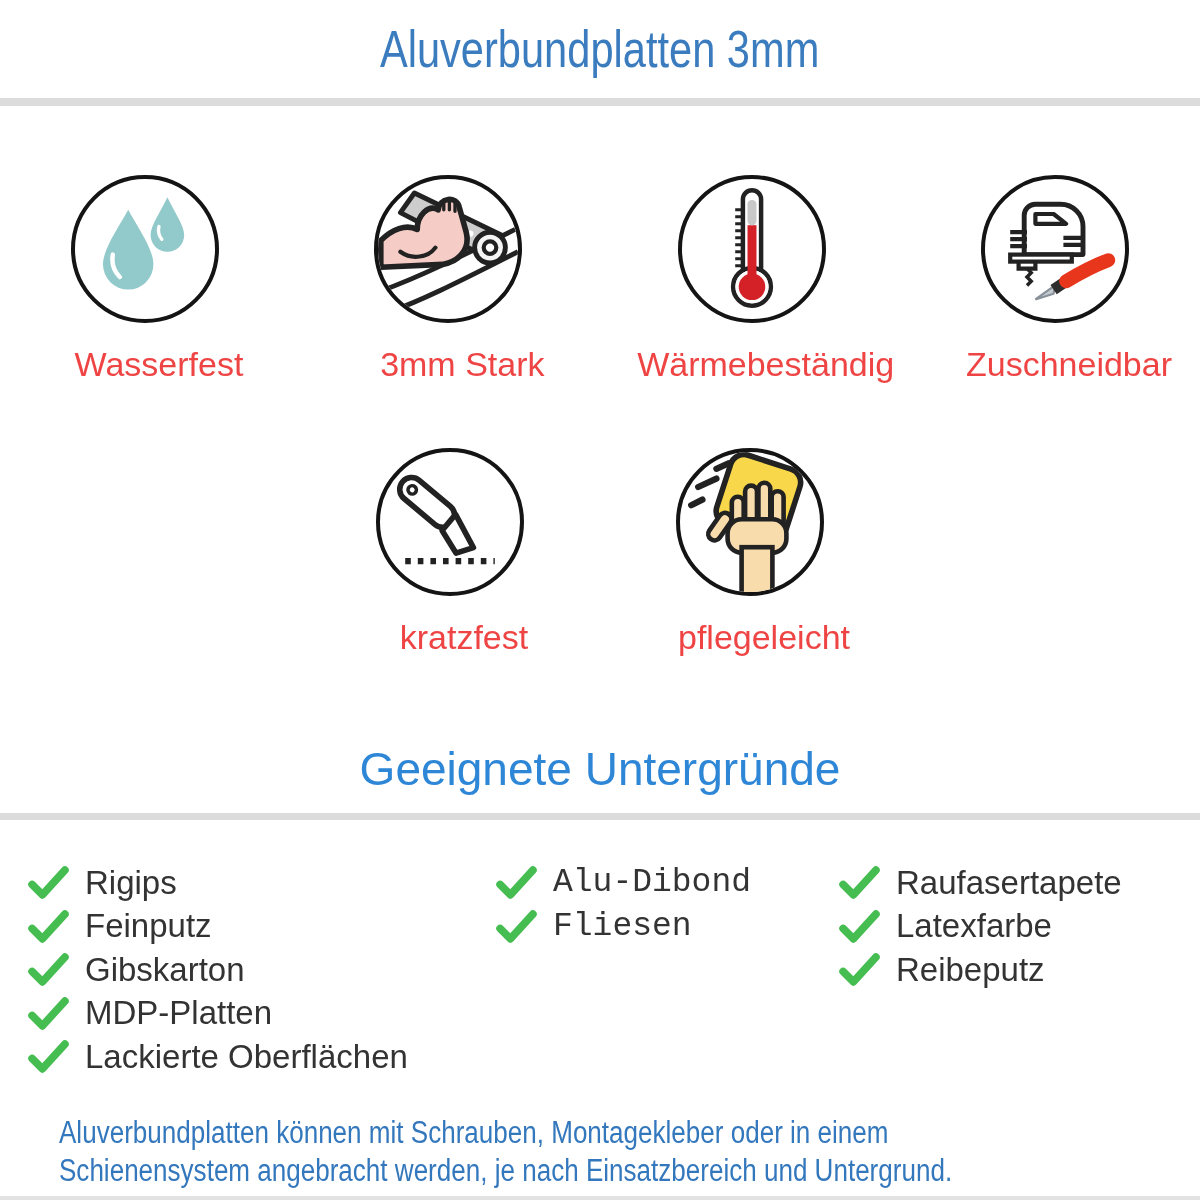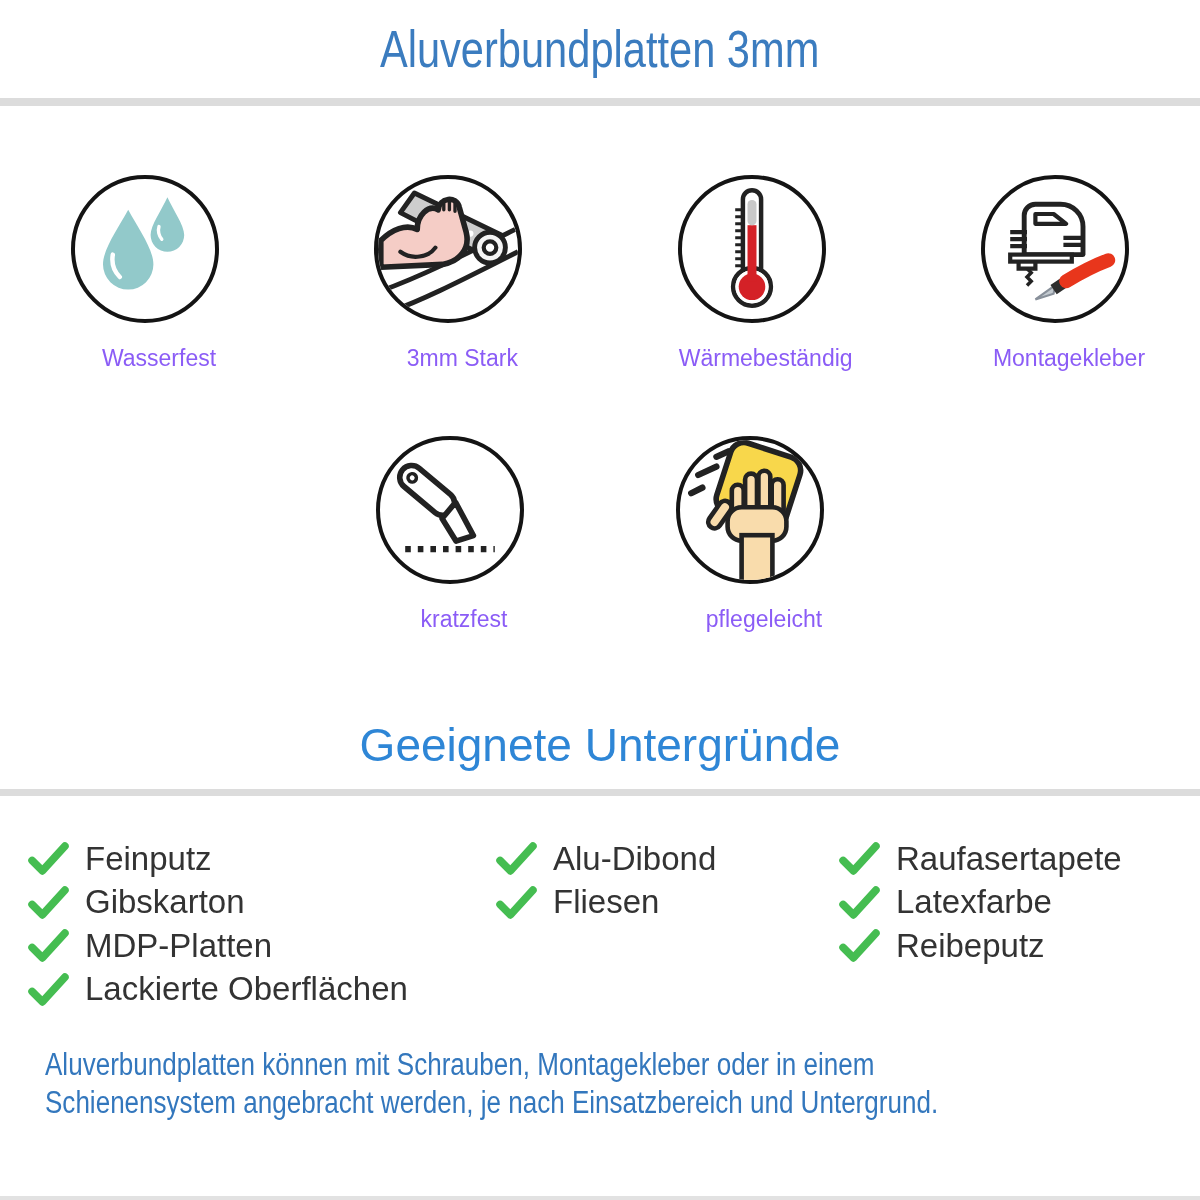--- a/index.html
+++ b/index.html
@@ -17,34 +17,34 @@
 
   
   .feature-row1 { display:flex; justify-content:space-between; padding:0 30px; margin-top:69px; }
   .feature-row1 .feature { width:230px; }
   .feature-row2 { display:flex; justify-content:center; gap:60px; margin-top:64px; }
   .feature-row2 .feature { width:240px; }
   .feature { display:flex; flex-direction:column; align-items:center; }
   .icon-circle { width:148px; height:148px; border:4.5px solid #141414; border-radius:50%;
                  background:#fff; overflow:hidden; display:flex; align-items:center; justify-content:center; }
   .icon-circle svg { width:100%; height:100%; display:block; }
-  .feature-label { margin-top:22px; font-size:23px; color:#8b5cf6; white-space:nowrap;margin-left:28px; }
+  .feature-label { margin-top:22px; font-size:34px; color:#ef4444; white-space:nowrap;margin-left:28px; }
 
   .section-heading-wrap { margin-top:85px; text-align:center; }
   .section-heading { font-size:46px; color:#2E86D6; }
 
   
   .substrates { display:flex; padding-left:28px; padding-top:41px; }
-  .sub-col1 { width:468px; } .sub-col2 { width:343px; } .sub-col3 { flex:1; }
+  .sub-col1 { width:468px; } .sub-col2 { width:343px;font-family:Liberation Mono, monospace; } .sub-col3 { flex:1; }
   .sub-row { display:flex; align-items:center; height:43.5px; }
   .check { width:41px; height:35px; margin-right:16px; flex:0 0 auto; }
   .sub-label { font-size:33px; color:#333; white-space:nowrap; }
 
   
-  .footer-note { margin-top:35px; padding-left:45px; }
+  .footer-note { margin-top:35px; padding-left:59px; }
   .footer-line { font-size:31px; line-height:38px; color:#3377BD; white-space:nowrap;
                  transform:scaleX(0.84); transform-origin:left center; }
 </style>
 </head>
 <body>
 
 <div class="page">
 
   <div class="title-bar">
     <div class="main-title">Aluverbundplatten 3mm</div>
@@ -107,21 +107,21 @@
           <path d="M56 42 h14 M56 47 h14" stroke="#222" stroke-width="3"></path>
           <path d="M18 38 h12 M18 43 h12 M18 48 h12" stroke="#222" stroke-width="3"></path>
           <rect x="18" y="54" width="44" height="5" fill="#fff" stroke="#222" stroke-width="3"></rect>
           <path d="M24 59 v5 h12 v-5" stroke="#222" stroke-width="3" fill="none"></path>
           <path d="M30 64 l3 3 l-3 3 l3 3 l-3 3" stroke="#222" stroke-width="2.5" fill="none"></path>
           <polygon points="36,86 50,76 49,82" fill="#C3CAD0" stroke="#88909A" stroke-width="1.5"></polygon>
           <path d="M49 79 L58 73" stroke="#2E2E2E" stroke-width="8"></path>
           <path d="M58 73 C68 67 80 61 88 58" stroke="#E8361C" stroke-width="10" stroke-linecap="round" fill="none"></path>
         </svg>
       </div>
-      <div class="feature-label">Montagekleber</div>
+      <div class="feature-label">Zuschneidbar</div>
     </div>
   </div>
 
   <div class="feature-row2">
 
     <div class="feature">
       <div class="icon-circle">
         <svg viewBox="0 0 100 100">
           <g transform="rotate(40 44 44)">
             <rect x="8" y="36" width="46" height="17" rx="8.5" fill="#fff" stroke="#222" stroke-width="4"></rect>
@@ -157,20 +157,26 @@
     <span class="section-heading">Geeignete Untergründe</span>
   </div>
   <div class="divider2"></div>
 
   <div class="substrates">
     <div class="sub-col1">
       <div class="sub-row">
         <svg class="check" viewBox="0 0 40 34">
             <path d="M4 19 L14 29 L36 5" stroke="#45BD51" stroke-width="7.5" fill="none" stroke-linecap="round" stroke-linejoin="round"></path>
           </svg>
+        <span class="sub-label">Rigips</span>
+      </div>
+      <div class="sub-row">
+        <svg class="check" viewBox="0 0 40 34">
+            <path d="M4 19 L14 29 L36 5" stroke="#45BD51" stroke-width="7.5" fill="none" stroke-linecap="round" stroke-linejoin="round"></path>
+          </svg>
         <span class="sub-label">Feinputz</span>
       </div>
       <div class="sub-row">
         <svg class="check" viewBox="0 0 40 34">
             <path d="M4 19 L14 29 L36 5" stroke="#45BD51" stroke-width="7.5" fill="none" stroke-linecap="round" stroke-linejoin="round"></path>
           </svg>
         <span class="sub-label">Gibskarton</span>
       </div>
       <div class="sub-row">
         <svg class="check" viewBox="0 0 40 34">

